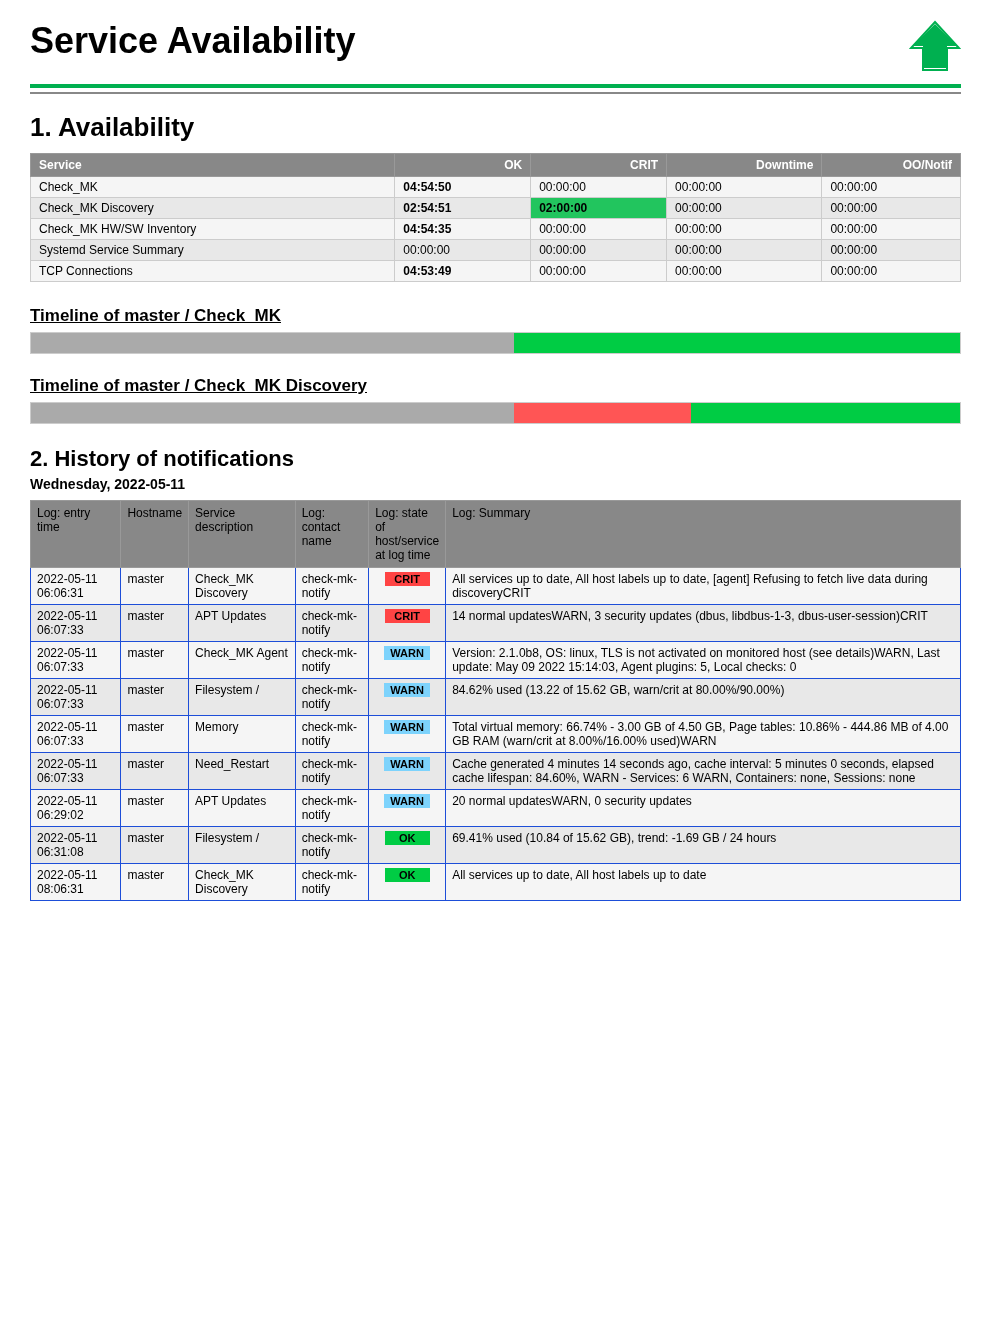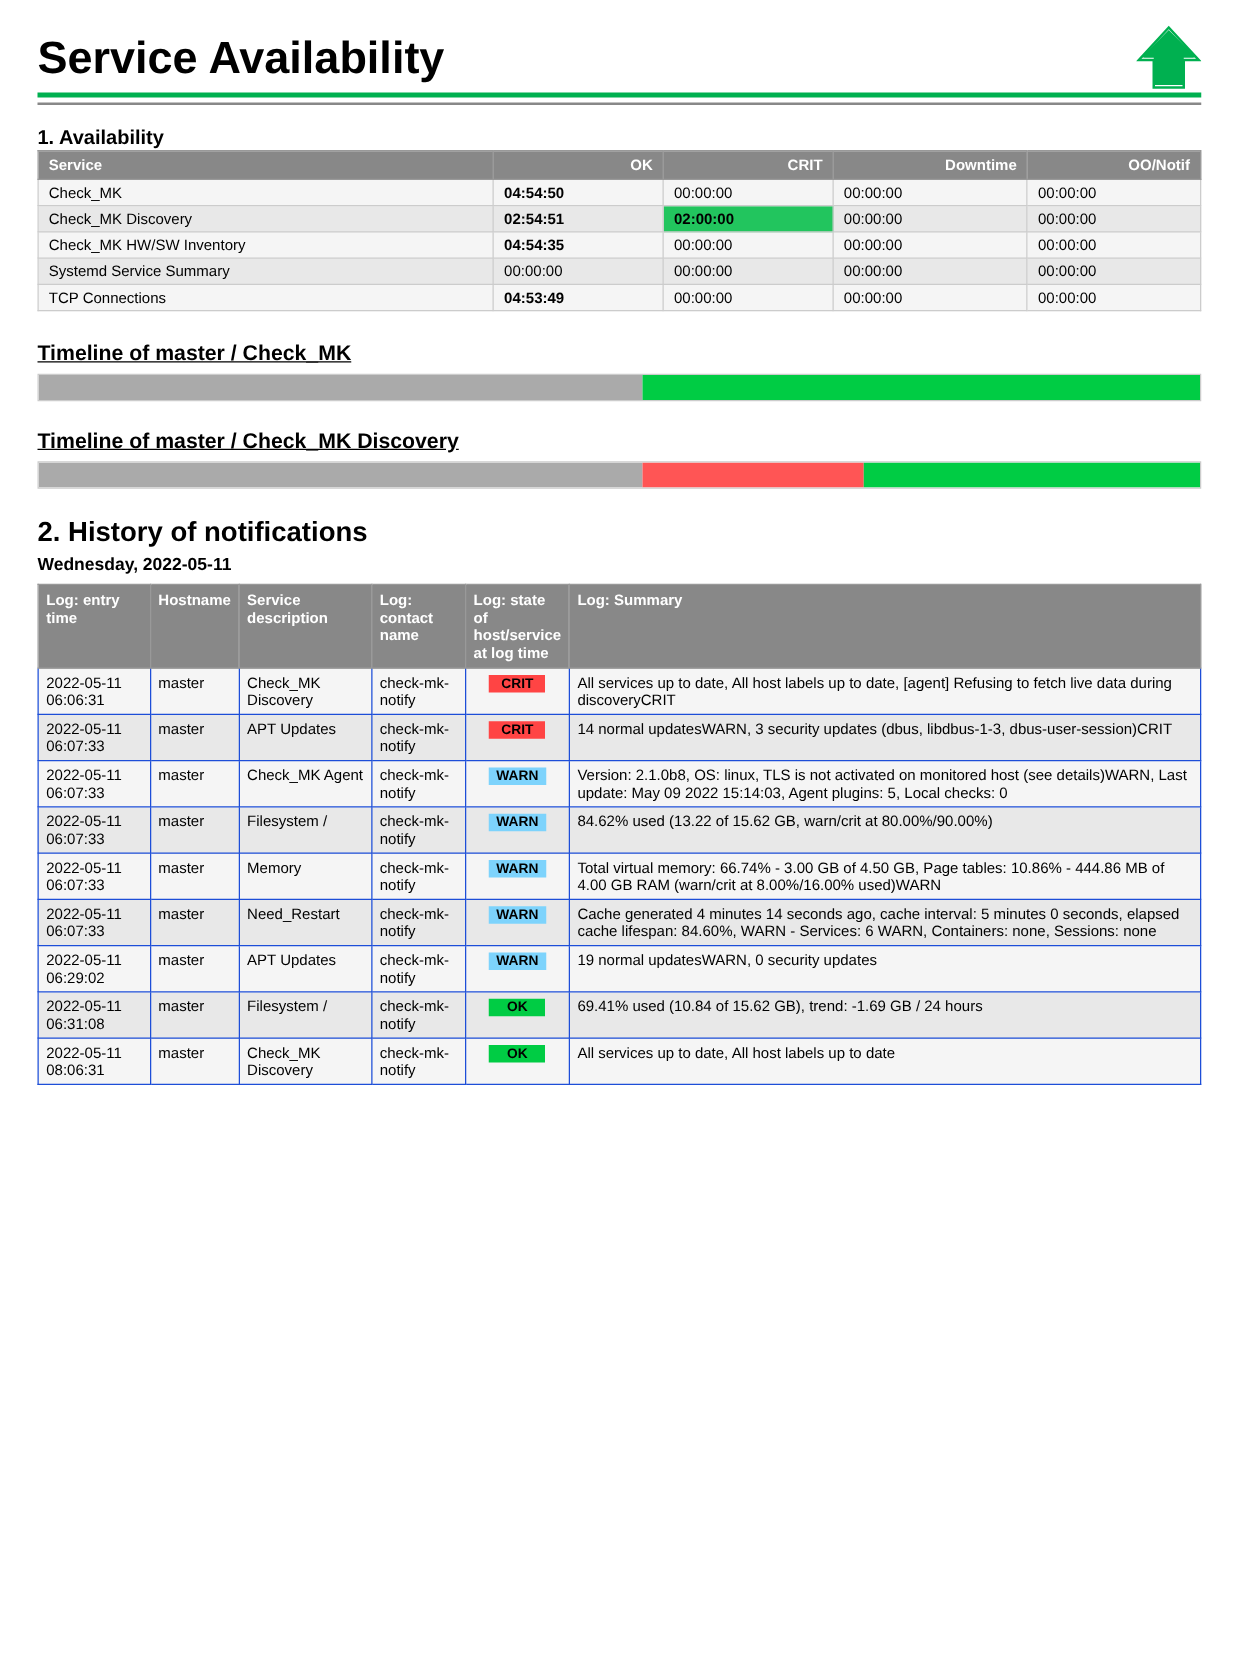--- a/index.html
+++ b/index.html
@@ -6,42 +6,42 @@
     body {
       font-family: Arial, sans-serif;
       background: #fff;
       color: #000;
       font-size: 13px;
       padding: 20px 30px;
       max-width: 991px;
     }
     .header {
       display: flex;
-      align-items: center;
+      align-items: flex-start;
       justify-content: space-between;
-      margin-bottom: 2px;
+      margin-bottom: 12px;
     }
     .page-title {
       font-size: 36px;
       font-weight: bold;
     }
     .divider-green {
       height: 4px;
       background: #00b050;
       margin-bottom: 4px;
     }
     .divider-gray {
       height: 2px;
       background: #888;
       margin-bottom: 18px;
     }
     .section-title {
-      font-size: 16px;
-      font-weight: bold;
-      margin-bottom: 0;
+      font-size: 26px;
+      font-weight: bold;
+      margin-bottom: 10px;
     }
     .avail-table {
       width: 100%;
       border-collapse: collapse;
       margin-bottom: 24px;
       font-size: 12px;
     }
     .avail-table th {
       background: #888;
       color: #fff;
@@ -76,24 +76,24 @@
     .tl-red { background: #ff5555; }
     .section2-title { font-size: 22px; font-weight: bold; margin-bottom: 4px; }
     .date-subtitle { font-size: 14px; font-weight: bold; margin-bottom: 8px; }
     .notif-table {
       width: 100%;
       border-collapse: collapse;
       font-size: 12px;
     }
     .notif-table th {
       background: #888;
-      color: #ffffff;
+      color: #000000;
       padding: 5px 6px;
       text-align: left;
-      font-weight: bold;
+      font-weight: normal;
       border: 1px solid #999;
       vertical-align: top;
     }
     .notif-table td {
       padding: 4px 6px;
       border: 1px solid #1d4ed8;
       vertical-align: top;
     }
     .notif-table tr:nth-child(odd) td { background: #f5f5f5; }
     .notif-table tr:nth-child(even) td { background: #e8e8e8; }
@@ -257,21 +257,21 @@
         <td>check-mk-notify</td>
         <td style="text-align: center;"><span class="badge badge-warn">WARN</span></td>
         <td>Cache generated 4 minutes 14 seconds ago, cache interval: 5 minutes 0 seconds, elapsed cache lifespan: 84.60%, WARN - Services: 6 WARN, Containers: none, Sessions: none</td>
       </tr>
       <tr>
         <td>2022-05-11 06:29:02</td>
         <td>master</td>
         <td>APT Updates</td>
         <td>check-mk-notify</td>
         <td style="text-align: center;"><span class="badge badge-warn">WARN</span></td>
-        <td>19 normal updatesWARN, 0 security updates</td>
+        <td>20 normal updatesWARN, 0 security updates</td>
       </tr>
       <tr>
         <td>2022-05-11 06:31:08</td>
         <td>master</td>
         <td>Filesystem /</td>
         <td>check-mk-notify</td>
         <td style="text-align: center;"><span class="badge badge-ok">OK</span></td>
         <td>69.41% used (10.84 of 15.62 GB), trend: -1.69 GB / 24 hours</td>
       </tr>
       <tr>

